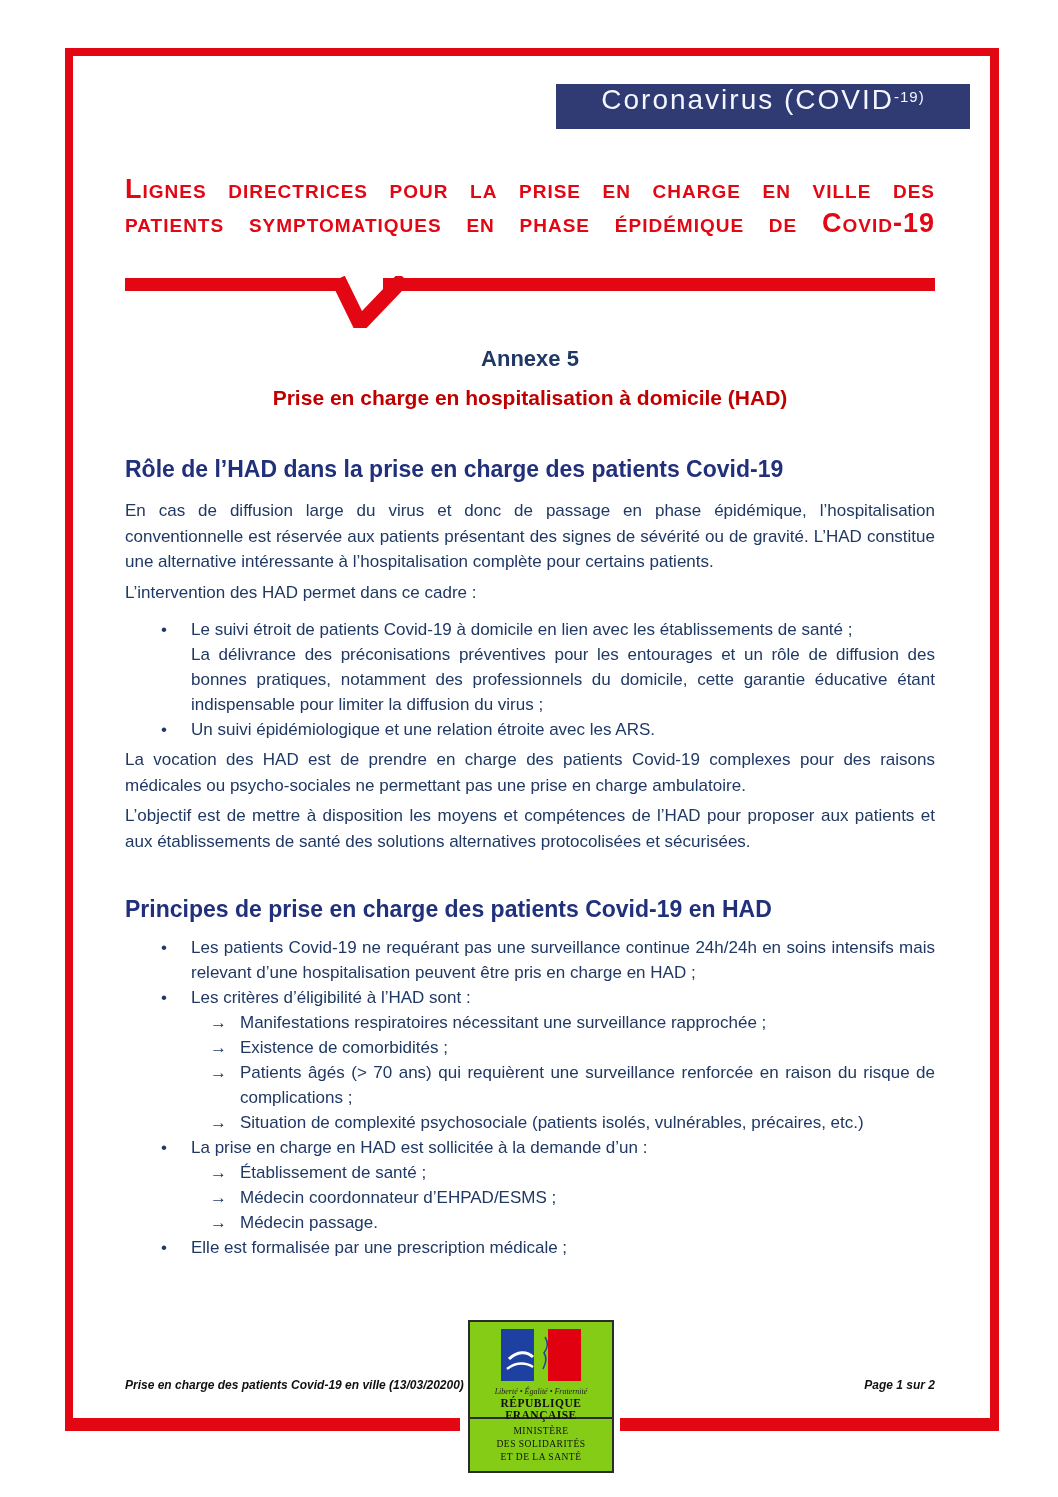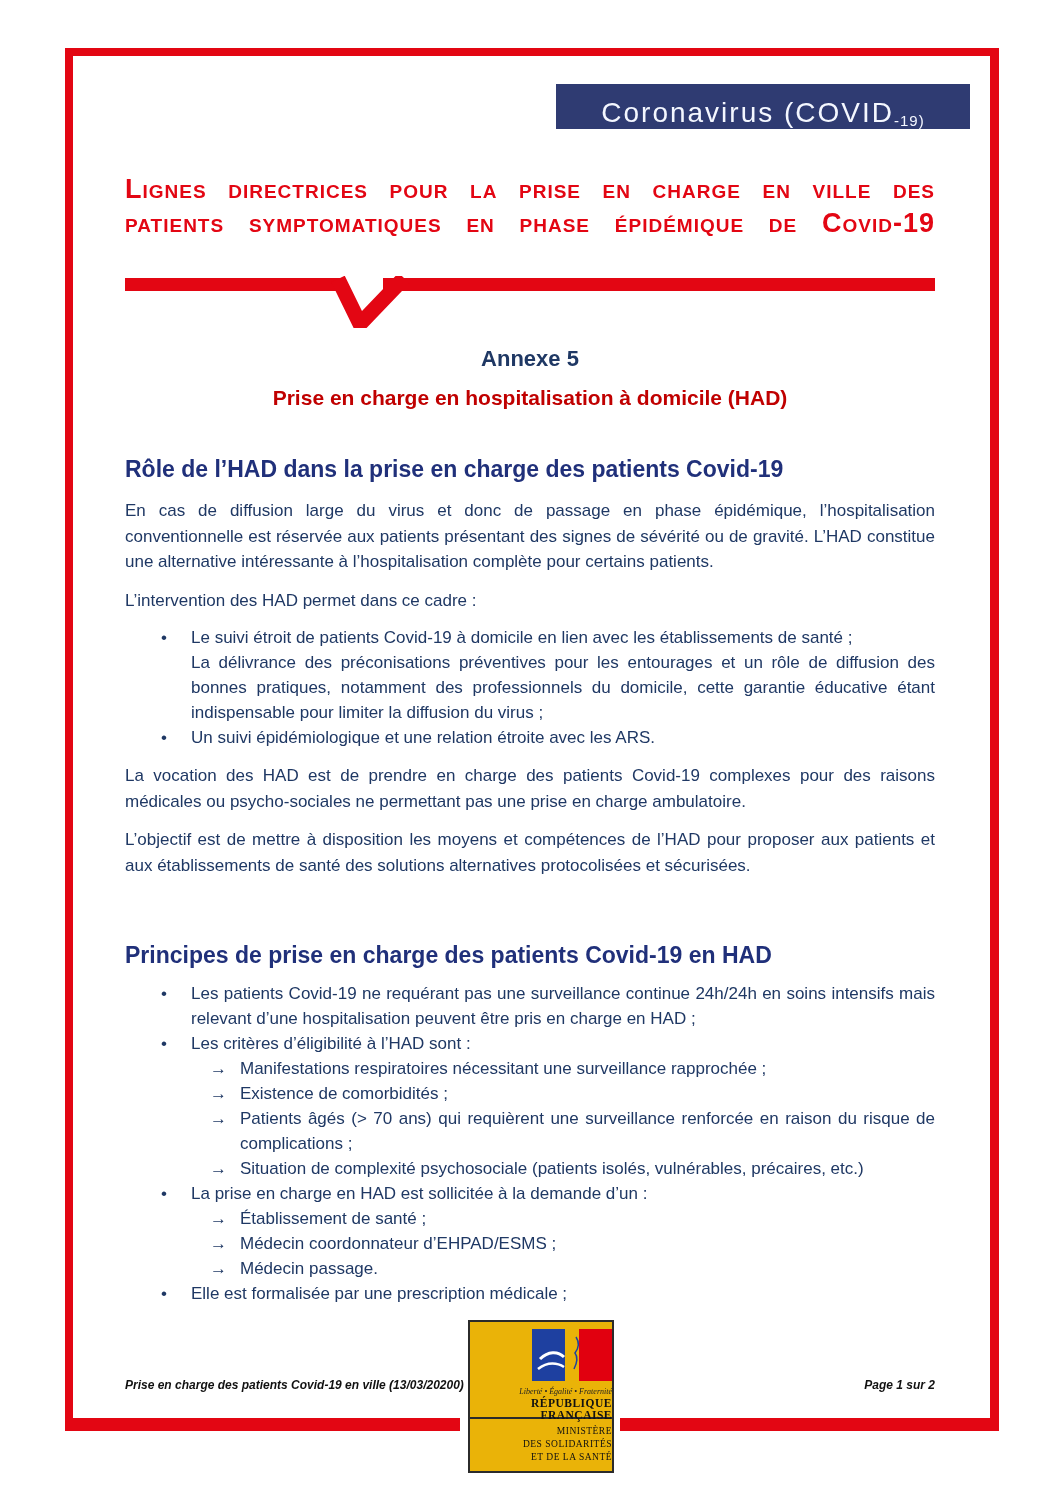--- a/index.html
+++ b/index.html
@@ -14,57 +14,57 @@
   .border-top    { position:absolute; left:65px;  top:48px;   width:934px; height:8px;  background:#E30613; }
   .border-left   { position:absolute; left:65px;  top:48px;   width:8px;   height:1383px; background:#E30613; }
   .border-right  { position:absolute; left:990px; top:48px;   width:9px;   height:1383px; background:#E30613; }
   .border-bottom-l { position:absolute; left:65px;  top:1418px; width:395px; height:13px; background:#E30613; }
   .border-bottom-r { position:absolute; left:620px; top:1418px; width:379px; height:13px; background:#E30613; }
 
   
   .banner {
     position:absolute; left:556px; top:84px; width:414px; height:45px;
     background:#2F3B72; color:#F4F7FF;
-    display:flex; align-items:flex-end; justify-content:center;
+    display:flex; align-items:flex-start; justify-content:center;
     letter-spacing:2px; font-size:28px; font-weight:400;
   }
   .banner .suffix { font-size:15px; letter-spacing:1px; padding-top:4px; }
 
   
   .column { position:absolute; left:125px; top:172px; width:810px; }
 
   .doc-title { color:#E30613; font-weight:bold; font-variant:small-caps; font-size:27px; line-height:34px; letter-spacing:1px; }
   .doc-title .tline { text-align:justify; text-align-last:justify; }
 
   .divider { display:block; margin-top:36px; }
 
   .annexe { margin-top:18px; text-align:center; font-size:22px; font-weight:bold; color:#1F3864; }
   .annexe-sub { margin-top:14px; text-align:center; font-size:21px; font-weight:bold; color:#C00000; }
 
   .sec-heading { margin-top:46px; font-size:23px; font-weight:bold; color:#20307A; }
-  .sec-heading.second { margin-top:64px; }
-
-  .para { margin-top:13px; font-size:17px; line-height:25.5px; text-align:justify; }
+  .sec-heading.second { margin-top:42px; }
+
+  .para { margin-top:5px; font-size:17px; line-height:25.5px; text-align:justify; }
   .para.tight { margin-top:15px; }
 
   .list { margin-top:12px; }
   .row { display:flex; font-size:17px; line-height:25px; }
   .row .marker { flex:0 0 30px; }
   .row .txt { flex:1; text-align:justify; }
   .row.bullet { padding-left:36px; }
   .row.arrow  { padding-left:85px; }
   .row .txt p + p { margin-top:0; }
 
   
   .foot-note { position:absolute; top:1378px; font-size:12px; font-weight:bold; font-style:italic; color:#111111; }
   .foot-note.left  { left:125px; }
   .foot-note.right { left:815px; width:120px; text-align:right; }
 
   .logo { position:absolute; left:468px; top:1320px; width:146px; }
-  .logo-box { background:#eab308; border:2px solid #2b2b2b; width:146px; text-align:right; }
+  .logo-box { background:#84cc16; border:2px solid #2b2b2b; width:146px; text-align:center; }
   .logo-box.top { height:99px; padding-top:7px; }
   .logo-box.bottom { height:56px; margin-top:-2px; padding-top:6px; }
   .logo-motto { font-family:"Liberation Serif", serif; font-style:italic; font-size:8px; color:#222; margin-top:2px; }
   .logo-republic { font-family:"Liberation Serif", serif; font-size:11.5px; font-weight:bold; color:#111; letter-spacing:0.5px; margin-top:1px; }
   .logo-ministry { font-family:"Liberation Serif", serif; font-size:9.5px; color:#111; line-height:13px; letter-spacing:0.5px; }
 </style>
 </head>
 <body>
 
 <div class="border-top"></div>

